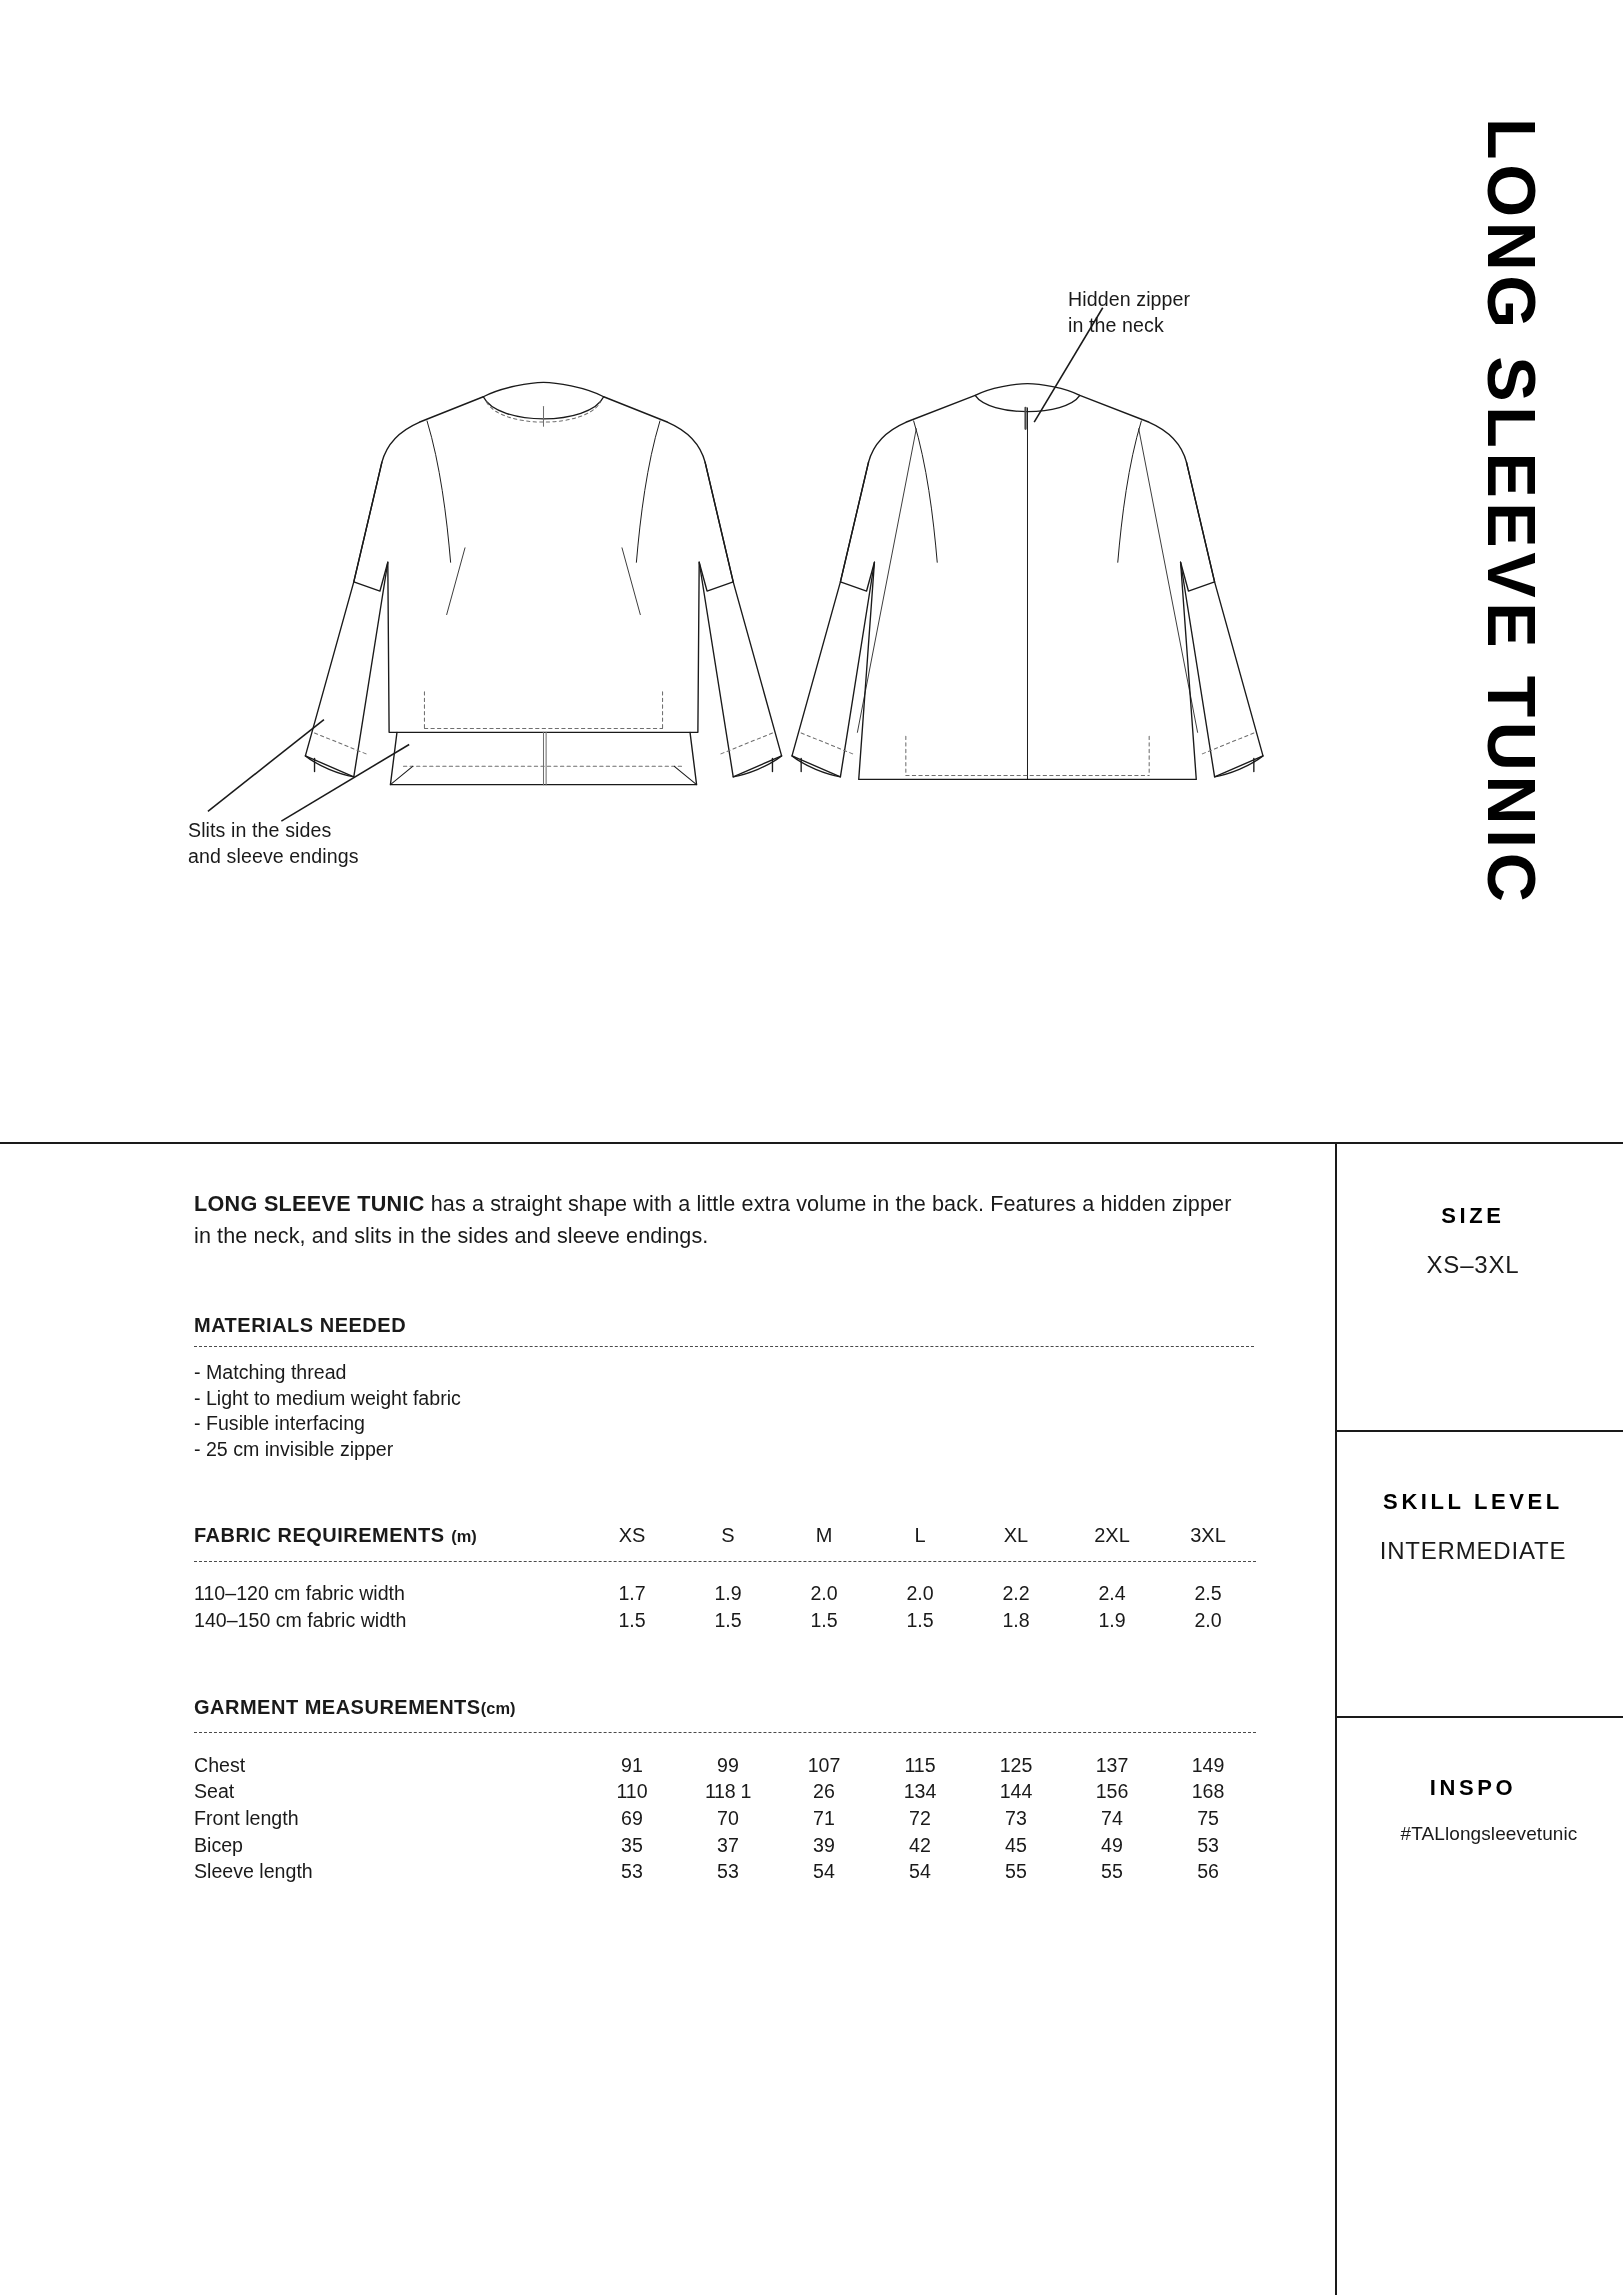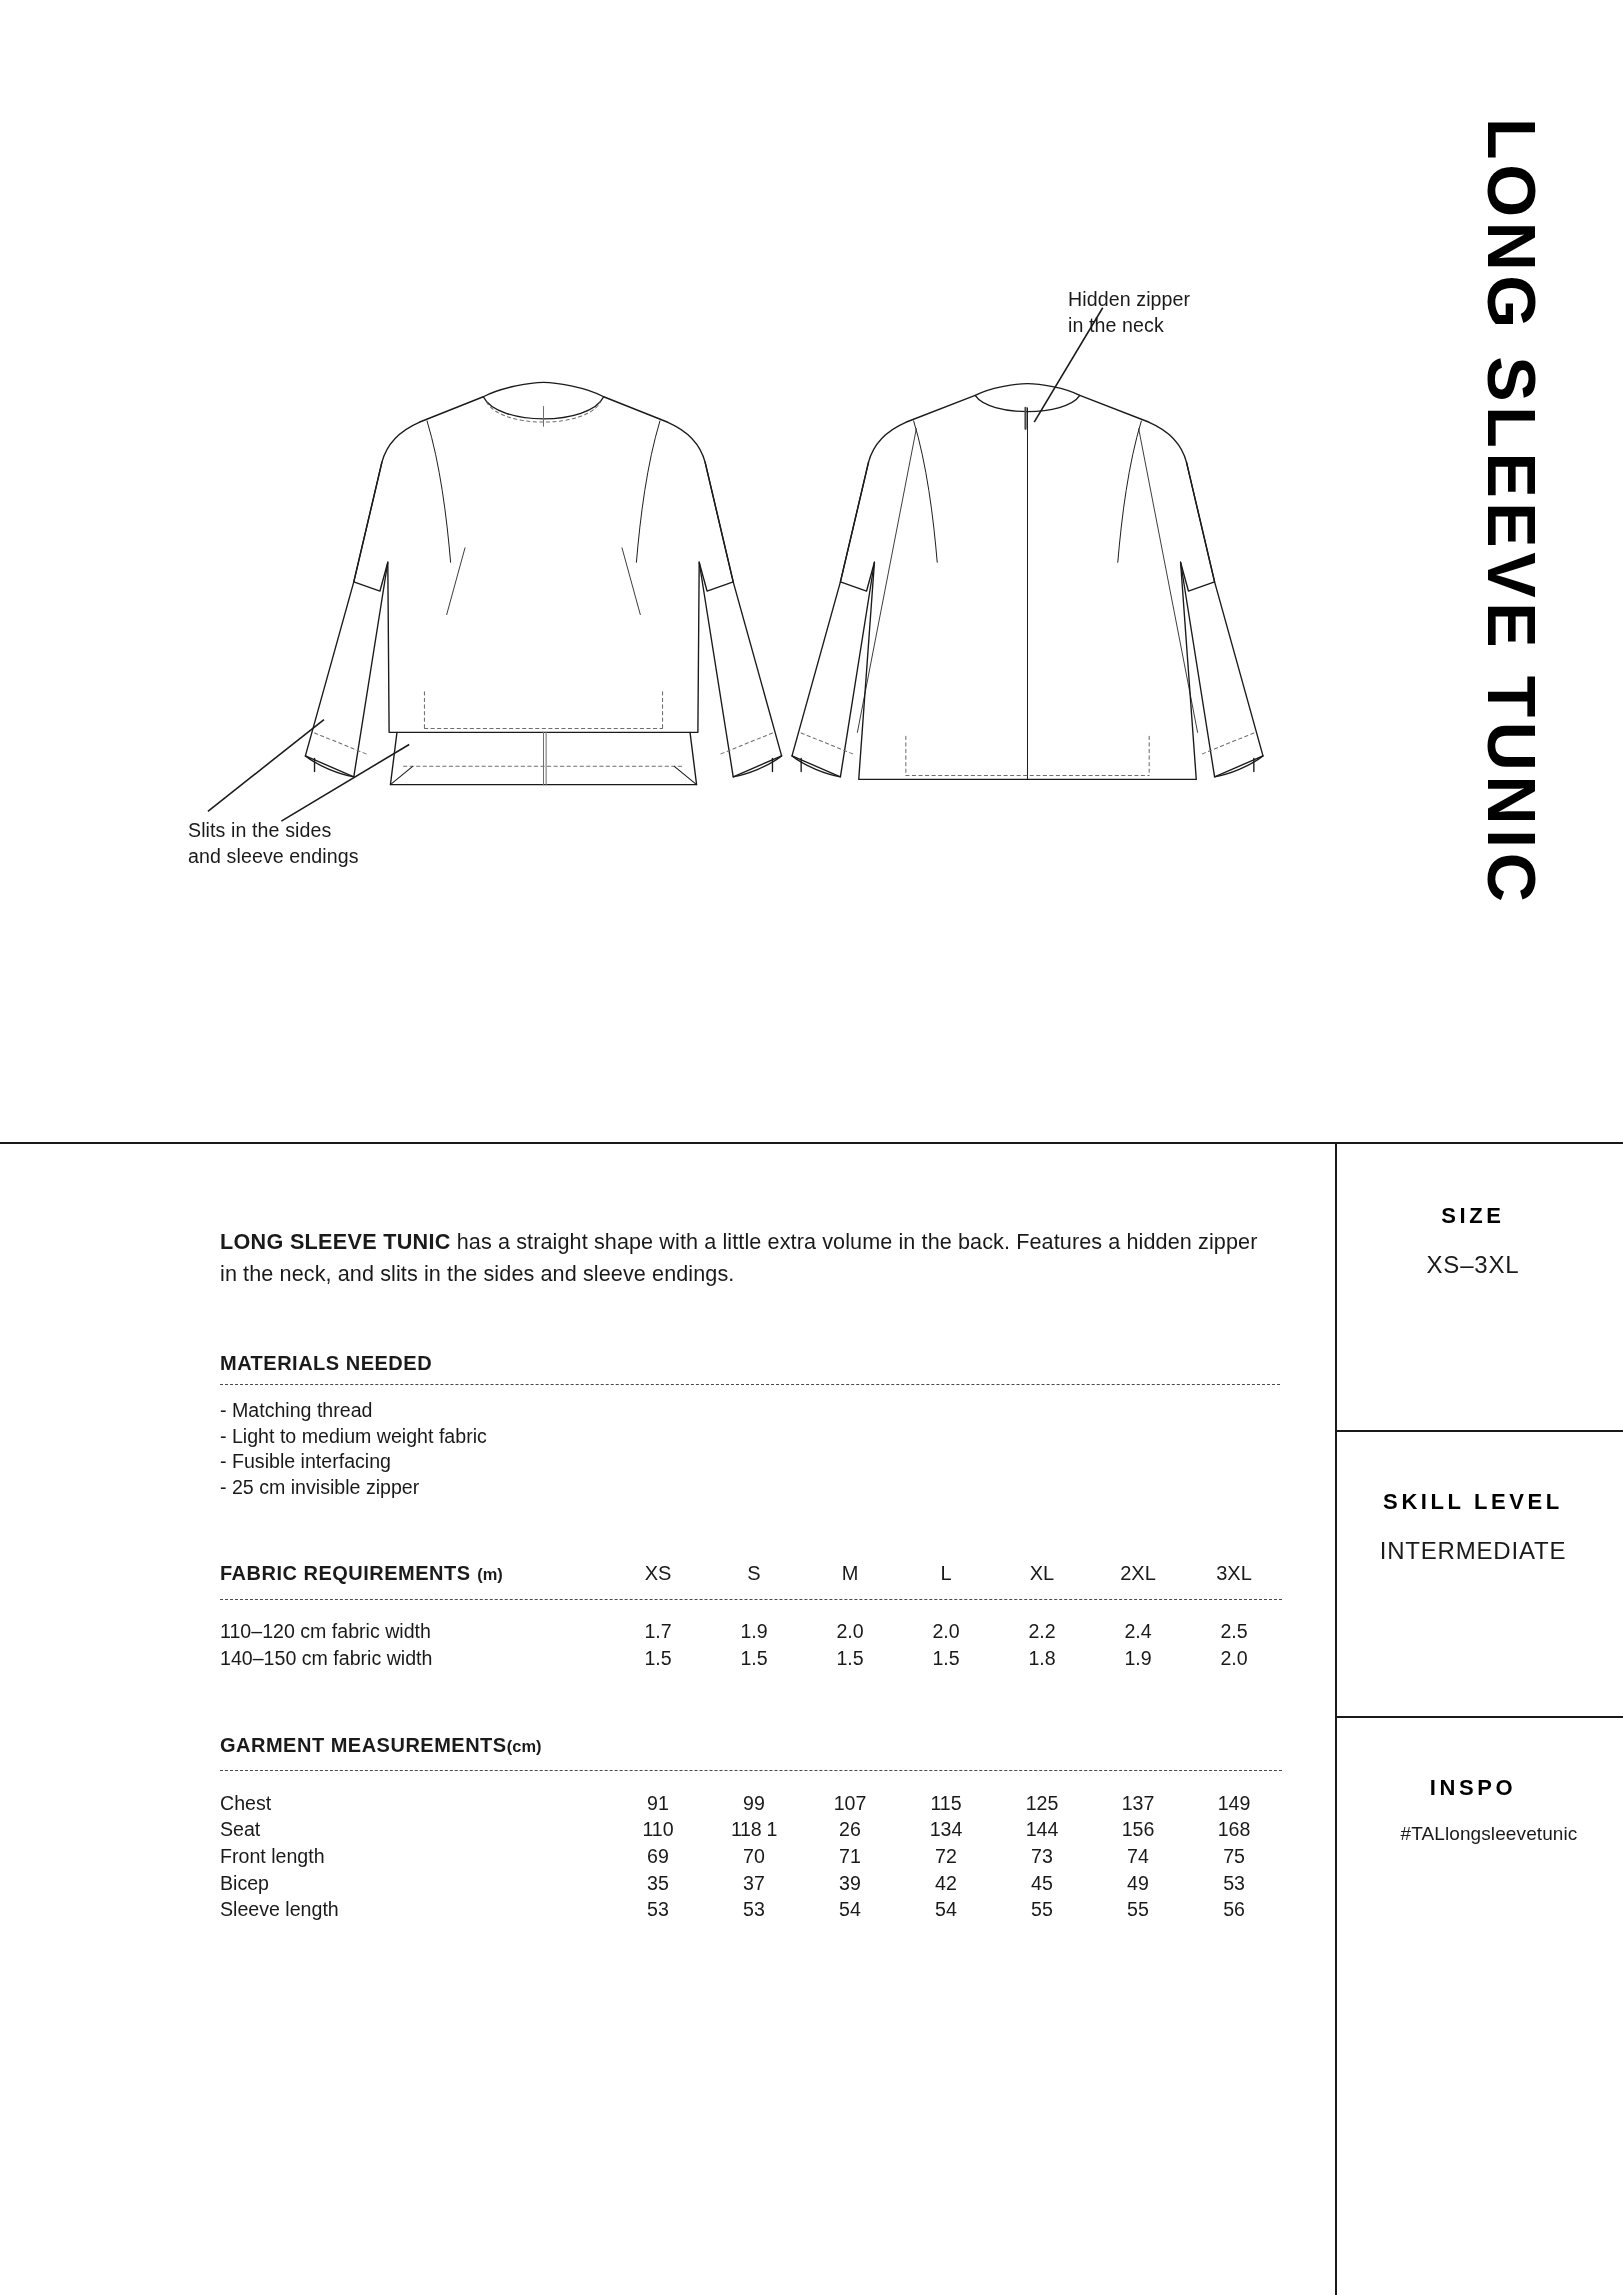--- a/index.html
+++ b/index.html
@@ -76,23 +76,22 @@
   }
   #main-divider    { left: 0;      top: 1142px; width: 1623px; }
   #sidebar-divider { left: 1335px; top: 1142px; height: 1154px; }
   #sidebar-rule-1  { left: 1335px; top: 1430px; width: 289px; }
   #sidebar-rule-2  { left: 1335px; top: 1716px; width: 289px; }
 
   
   #content-column {
     position: absolute;
     left: 194px;
-    top: 1226px;
+    top: 1188px;
     width: 1060px;
-    margin-left: 26px;
   }
 
   .intro-paragraph {
     font-size: 21.6px;
     line-height: 1.48;
     margin: 0;
     letter-spacing: 0.1px;
   }
   .intro-paragraph .lead {
     font-weight: bold;

